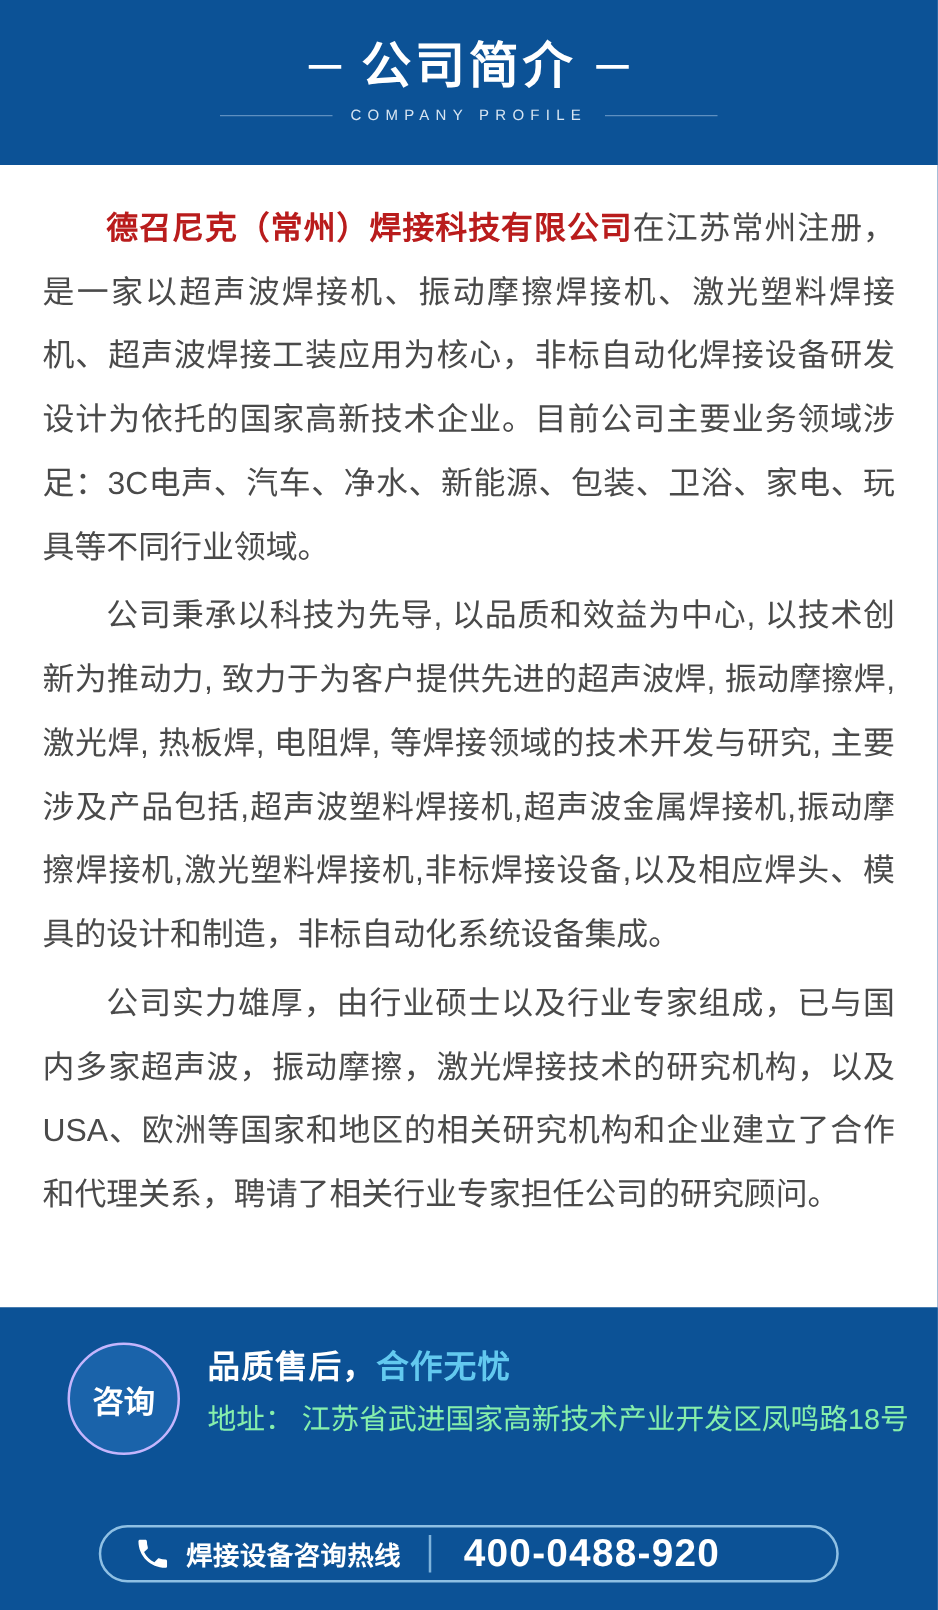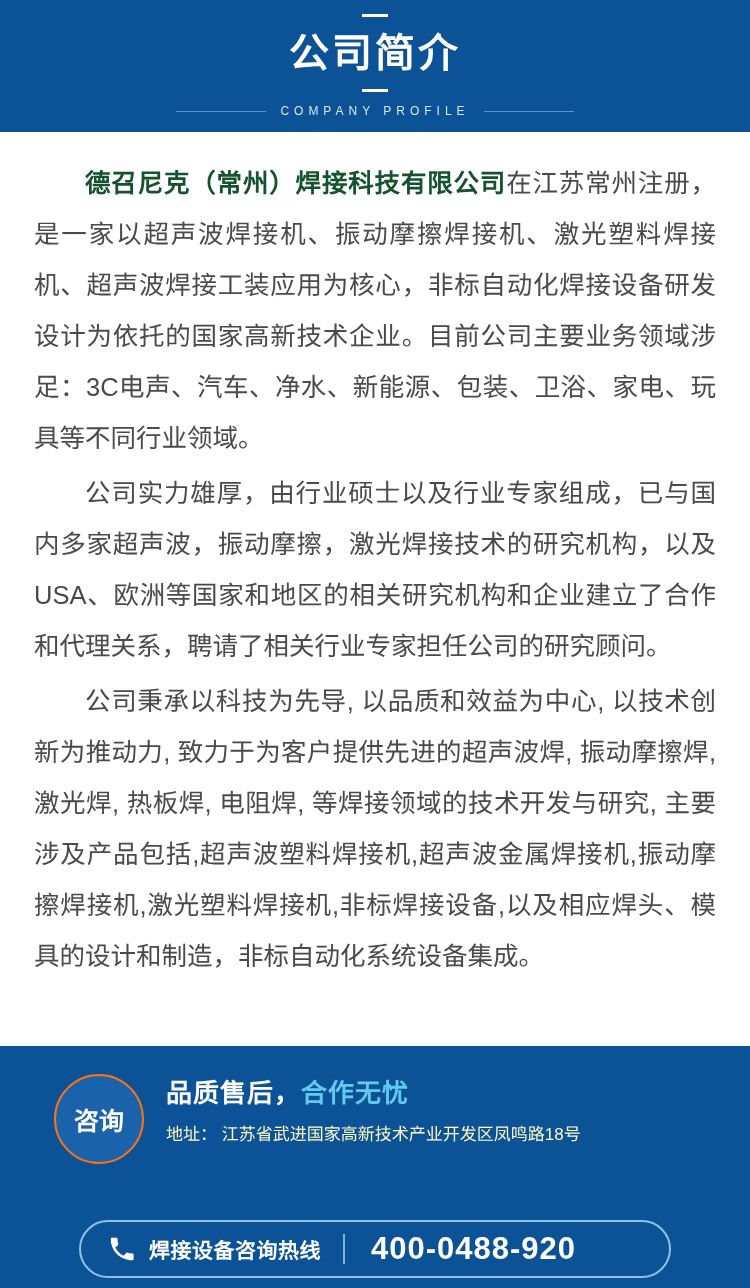--- a/index.html
+++ b/index.html
@@ -30,21 +30,20 @@
     flex-direction: column;
     align-items: center;
     justify-content: center;
     flex: 0 0 auto;
   }
   .header-title-row {
     display: flex;
     align-items: center;
     justify-content: center;
     gap: 16px;
-    flex-direction: column;
   }
   .header-dash {
     width: 26px;
     height: 3px;
     background: #ffffff;
     display: block;
   }
   .header-title {
     color: #ffffff;
     font-size: 40px;
@@ -82,21 +81,21 @@
   .para {
     color: #4a4a4a;
     font-size: 25.5px;
     line-height: 51px;
     text-align: justify;
     text-indent: 2em;
     margin: 0 0 4px 0;
     letter-spacing: 0px;
   }
   .para .strong {
-    color: #14532d;
+    color: #b91c1c;
     font-weight: bold;
   }
 
   
   .footer {
     background: #0c5296;
     flex: 0 0 auto;
     height: 242px;
     box-sizing: border-box;
     padding: 24px 30px 20px 30px;
@@ -105,21 +104,21 @@
   .footer-top {
     display: flex;
     align-items: flex-start;
     gap: 22px;
   }
   .consult-badge {
     width: 86px;
     height: 86px;
     border-radius: 50%;
     background: #1a63aa;
-    border: 2px solid #f97316;
+    border: 2px solid #c4b5fd;
     color: #ffffff;
     font-size: 25px;
     font-weight: bold;
     display: flex;
     align-items: center;
     justify-content: center;
     flex: 0 0 auto;
     margin-top: 4px;
     margin-left: 24px;
   }
@@ -134,32 +133,32 @@
     font-weight: bold;
     color: #ffffff;
     letter-spacing: 1px;
     margin-bottom: 10px;
     white-space: nowrap;
   }
   .footer-heading .accent {
     color: #63c9ef;
   }
   .footer-addr {
-    color: #fef9c3;
-    font-size: 17px;
+    color: #86efac;
+    font-size: 23px;
     line-height: 32px;
     white-space: nowrap;
   }
   .hotline {
     position: absolute;
     left: 50%;
     transform: translateX(-50%);
-    bottom: 10px;
+    bottom: 22px;
     width: 592px;
-    height: 58px;
+    height: 46px;
     border: 2px solid #8fc0e4;
     border-radius: 29px;
     display: flex;
     align-items: center;
     box-sizing: border-box;
     padding-left: 26px;
     gap: 12px;
   }
   .phone-icon {
     width: 30px;
@@ -206,25 +205,25 @@
     </div>
   </div>
 
   <div class="content">
 
     <p class="para">
       <span class="strong">德召尼克（常州）焊接科技有限公司</span><span>在江苏常州注册，是一家以超声波焊接机、振动摩擦焊接机、激光塑料焊接机、超声波焊接工装应用为核心，非标自动化焊接设备研发设计为依托的国家高新技术企业。目前公司主要业务领域涉足：3C电声、汽车、净水、新能源、包装、卫浴、家电、玩具等不同行业领域。</span>
     </p>
 
     <p class="para">
+      <span>公司秉承以科技为先导, 以品质和效益为中心, 以技术创新为推动力, 致力于为客户提供先进的超声波焊, 振动摩擦焊, 激光焊, 热板焊, 电阻焊, 等焊接领域的技术开发与研究, 主要涉及产品包括,超声波塑料焊接机,超声波金属焊接机,振动摩擦焊接机,激光塑料焊接机,非标焊接设备,以及相应焊头、模具的设计和制造，非标自动化系统设备集成。</span>
+    </p>
+
+    <p class="para">
       <span>公司实力雄厚，由行业硕士以及行业专家组成，已与国内多家超声波，振动摩擦，激光焊接技术的研究机构，以及USA、欧洲等国家和地区的相关研究机构和企业建立了合作和代理关系，聘请了相关行业专家担任公司的研究顾问。</span>
-    </p>
-
-    <p class="para">
-      <span>公司秉承以科技为先导, 以品质和效益为中心, 以技术创新为推动力, 致力于为客户提供先进的超声波焊, 振动摩擦焊, 激光焊, 热板焊, 电阻焊, 等焊接领域的技术开发与研究, 主要涉及产品包括,超声波塑料焊接机,超声波金属焊接机,振动摩擦焊接机,激光塑料焊接机,非标焊接设备,以及相应焊头、模具的设计和制造，非标自动化系统设备集成。</span>
     </p>
 
   </div>
 
   <div class="footer">
     <div class="footer-top">
       <div class="consult-badge">咨询</div>
       <div class="footer-text-col">
         <div class="footer-heading">
           <span>品质售后，</span><span class="accent">合作无忧</span>

